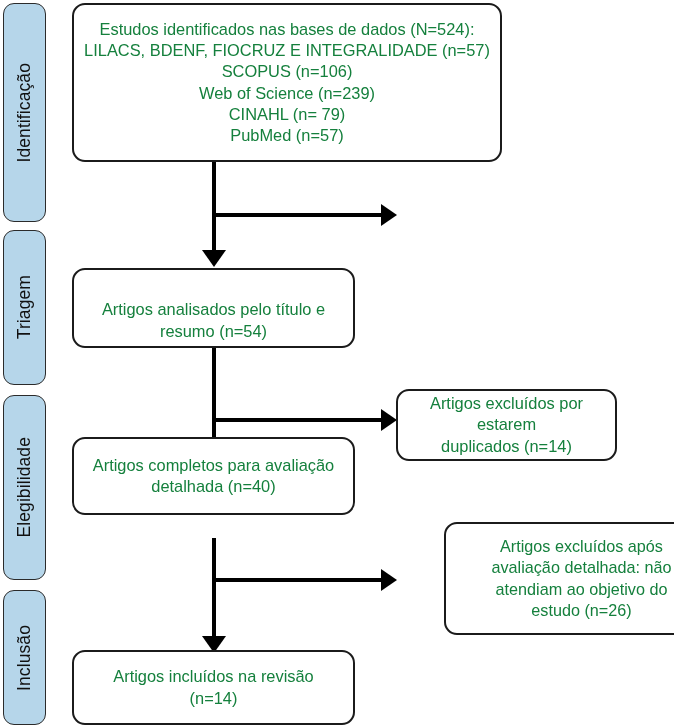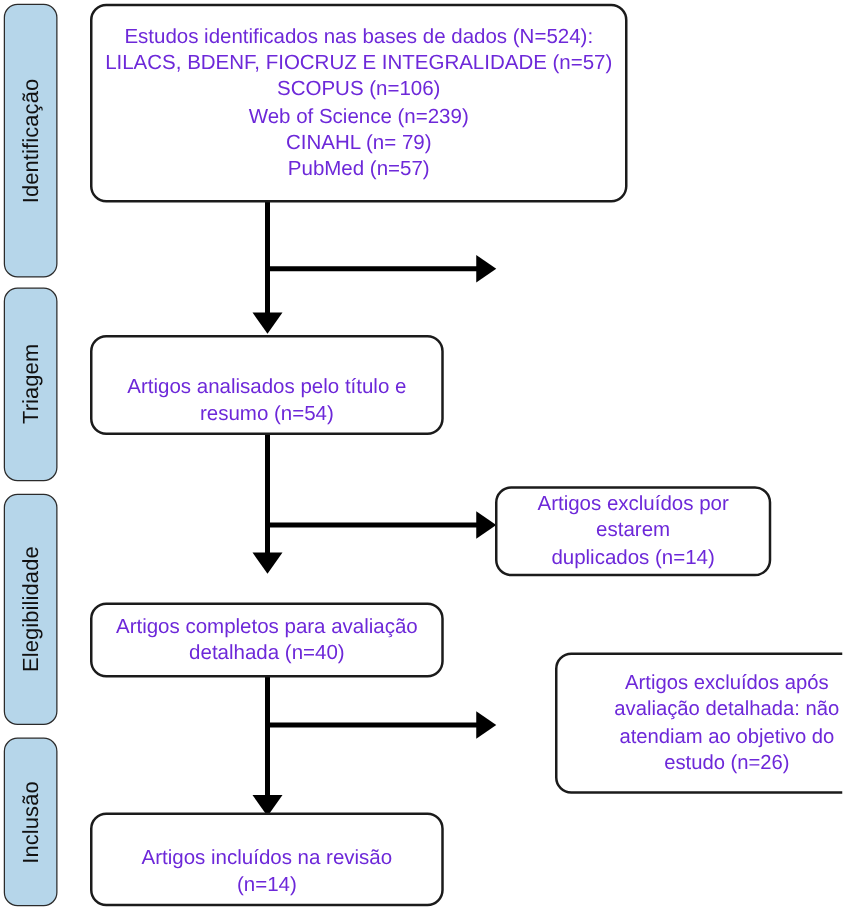--- a/index.html
+++ b/index.html
@@ -49,21 +49,21 @@
     display: flex;
     align-items: center;
     justify-content: center;
     text-align: center;
     padding: 4px 10px;
     z-index: 3;
   }
   .node-text {
     font-size: 16.4px;
     line-height: 1.3;
-    color: #6d28d9;
+    color: #15803d;
     white-space: pre-line;
   }
   .node.tight .node-text { font-size: 16.2px; line-height: 1.32; }
   
   .vline {
     position: absolute;
     width: 4px;
     background: #000000;
     z-index: 1;
   }
@@ -135,26 +135,26 @@
 Web of Science (n=239)
 CINAHL (n= 79)
 PubMed (n=57)</span>
   </div>
 
   <div class="node" style="left:72px; top:268px; width:283px; height:80px;align-items:flex-end;">
     <span class="node-text">Artigos analisados pelo título e
 resumo (n=54)</span>
   </div>
 
-  <div class="node" style="left:72px; top:482px; width:283px; height:60px;">
+  <div class="node" style="left:72px; top:437px; width:283px; height:78px;">
     <span class="node-text">Artigos completos para avaliação
 detalhada (n=40)</span>
   </div>
 
-  <div class="node" style="left:72px; top:650px; width:283px; height:75px;align-items:flex-end;">
+  <div class="node" style="left:72px; top:650px; width:283px; height:75px;">
     <span class="node-text">Artigos incluídos na revisão
 (n=14)</span>
   </div>
 
 
   <div class="node" style="left:396px; top:389px; width:221px; height:72px;">
     <span class="node-text">Artigos excluídos por estarem
 duplicados (n=14)</span>
   </div>
 

